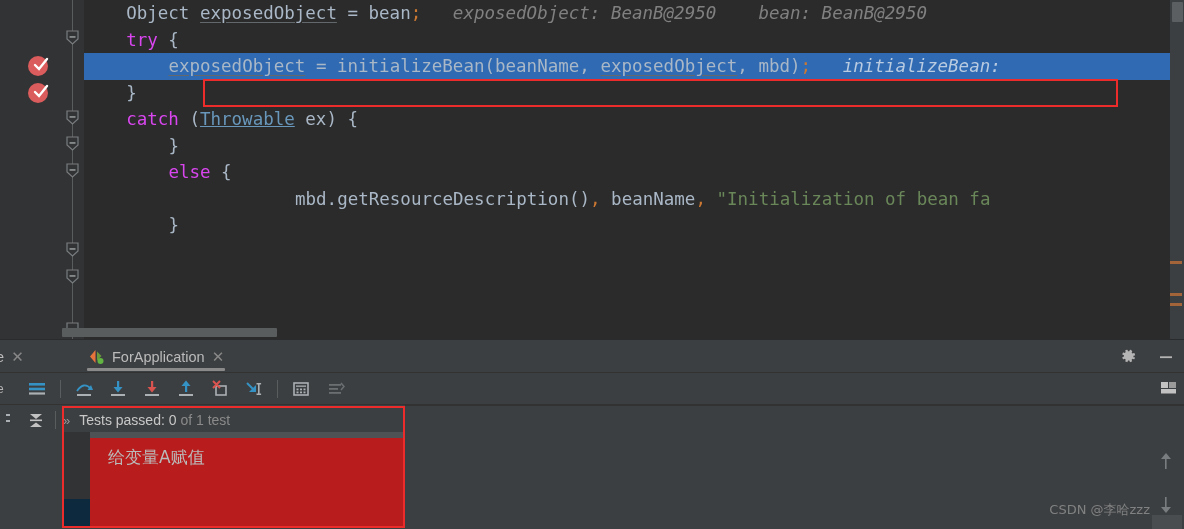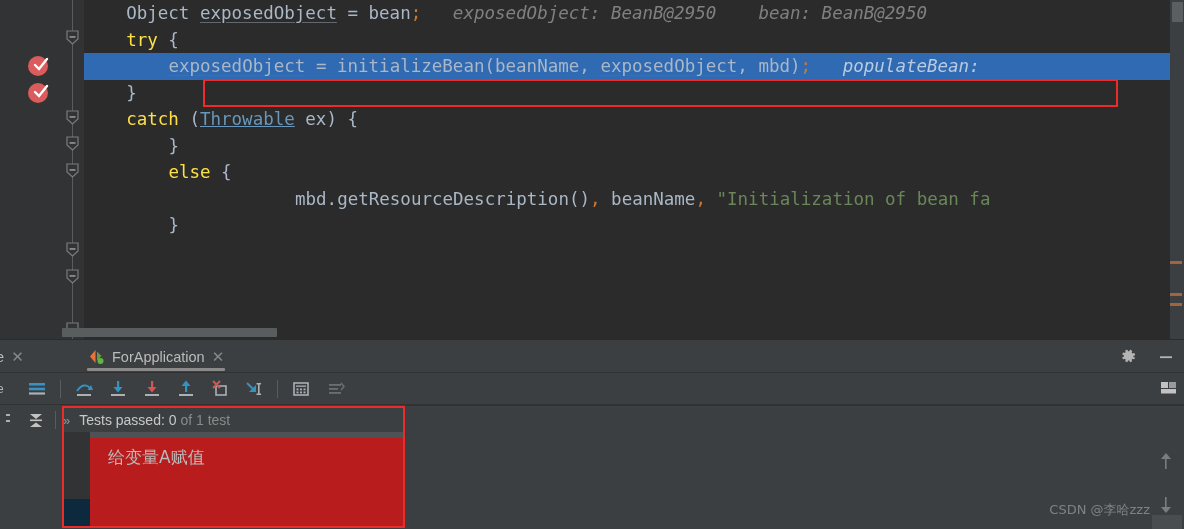--- a/index.html
+++ b/index.html
@@ -48,21 +48,21 @@
     overflow:hidden;
   }
   .line{
     position:relative; height:26.5px; line-height:26.5px;
     white-space:pre;
     font-family:"DejaVu Sans Mono","Liberation Mono",monospace;
     font-size:17.5px;
     color:#a9b7c6;
   }
   .line .ind{ display:inline-block; }
-  .kw{ color:#fde047; }
+  .kw{ color:#d946ef; }
   .str{ color:#6a8759; }
   .sem{ color:#cc7832; }
   .ul{ text-decoration:underline; text-decoration-color:#62686b; text-underline-offset:3px;}
   .link{ color:#6897bb; text-decoration:underline; }
   .hint{ color:#808080; font-style:italic; }
 
   .line.errrow{ background:#3d2626; }
   .line.execrow{ background:#2f6ab3; }
   .line.execrow .hint{ color:#b9cbe0; }
   
@@ -269,21 +269,21 @@
           <svg width="17" height="16" viewBox="0 0 17 16">
             <path d="M3 1 H14 V9 L8.5 14 L3 9 Z" fill="#313335" stroke="#7a7d7f" stroke-width="1.2"></path>
             <rect x="5.5" y="6.2" width="6" height="1.5" fill="#9a9d9f"></rect>
           </svg>
         </div>
       </div>
 
     <div class="codearea">
         <div class="line"><span class="ind" style="width: 42.2px;"></span><span class="">Object </span><span class="ul">exposedObject</span><span class=""> = bean</span><span class="sem">;</span><span class="hint">   exposedObject: BeanB@2950    bean: BeanB@2950</span></div>
         <div class="line"><span class="ind" style="width: 42.2px;"></span><span class="kw">try</span><span class=""> {</span></div>
-        <div class="line execrow"><span class="ind" style="width: 84.4px;"></span><span class="ul">exposedObject</span><span class=""> = initializeBean(beanName, </span><span class="ul">exposedObject</span><span class="">, mbd)</span><span class="sem">;</span><span class="hint">   populateBean:</span></div>
+        <div class="line execrow"><span class="ind" style="width: 84.4px;"></span><span class="ul">exposedObject</span><span class=""> = initializeBean(beanName, </span><span class="ul">exposedObject</span><span class="">, mbd)</span><span class="sem">;</span><span class="hint">   initializeBean:</span></div>
         <div class="line"><span class="ind" style="width: 42.2px;"></span><span class="">}</span></div>
         <div class="line"><span class="ind" style="width: 42.2px;"></span><span class="kw">catch</span><span class=""> (</span><span class="link">Throwable</span><span class=""> ex) {</span></div>
         <div class="line"><span class="ind" style="width: 84.4px;"></span><span class="">}</span></div>
         <div class="line"><span class="ind" style="width: 84.4px;"></span><span class="kw">else</span><span class=""> {</span></div>
         <div class="line"><span class="ind" style="width: 211px;"></span><span class="">mbd.getResourceDescription()</span><span class="sem">,</span><span class=""> beanName</span><span class="sem">,</span><span class=""> </span><span class="str">"Initialization of bean fa</span></div>
         <div class="line"><span class="ind" style="width: 84.4px;"></span><span class="">}</span></div>
       </div>
 
     <div class="redbox"></div>
 

